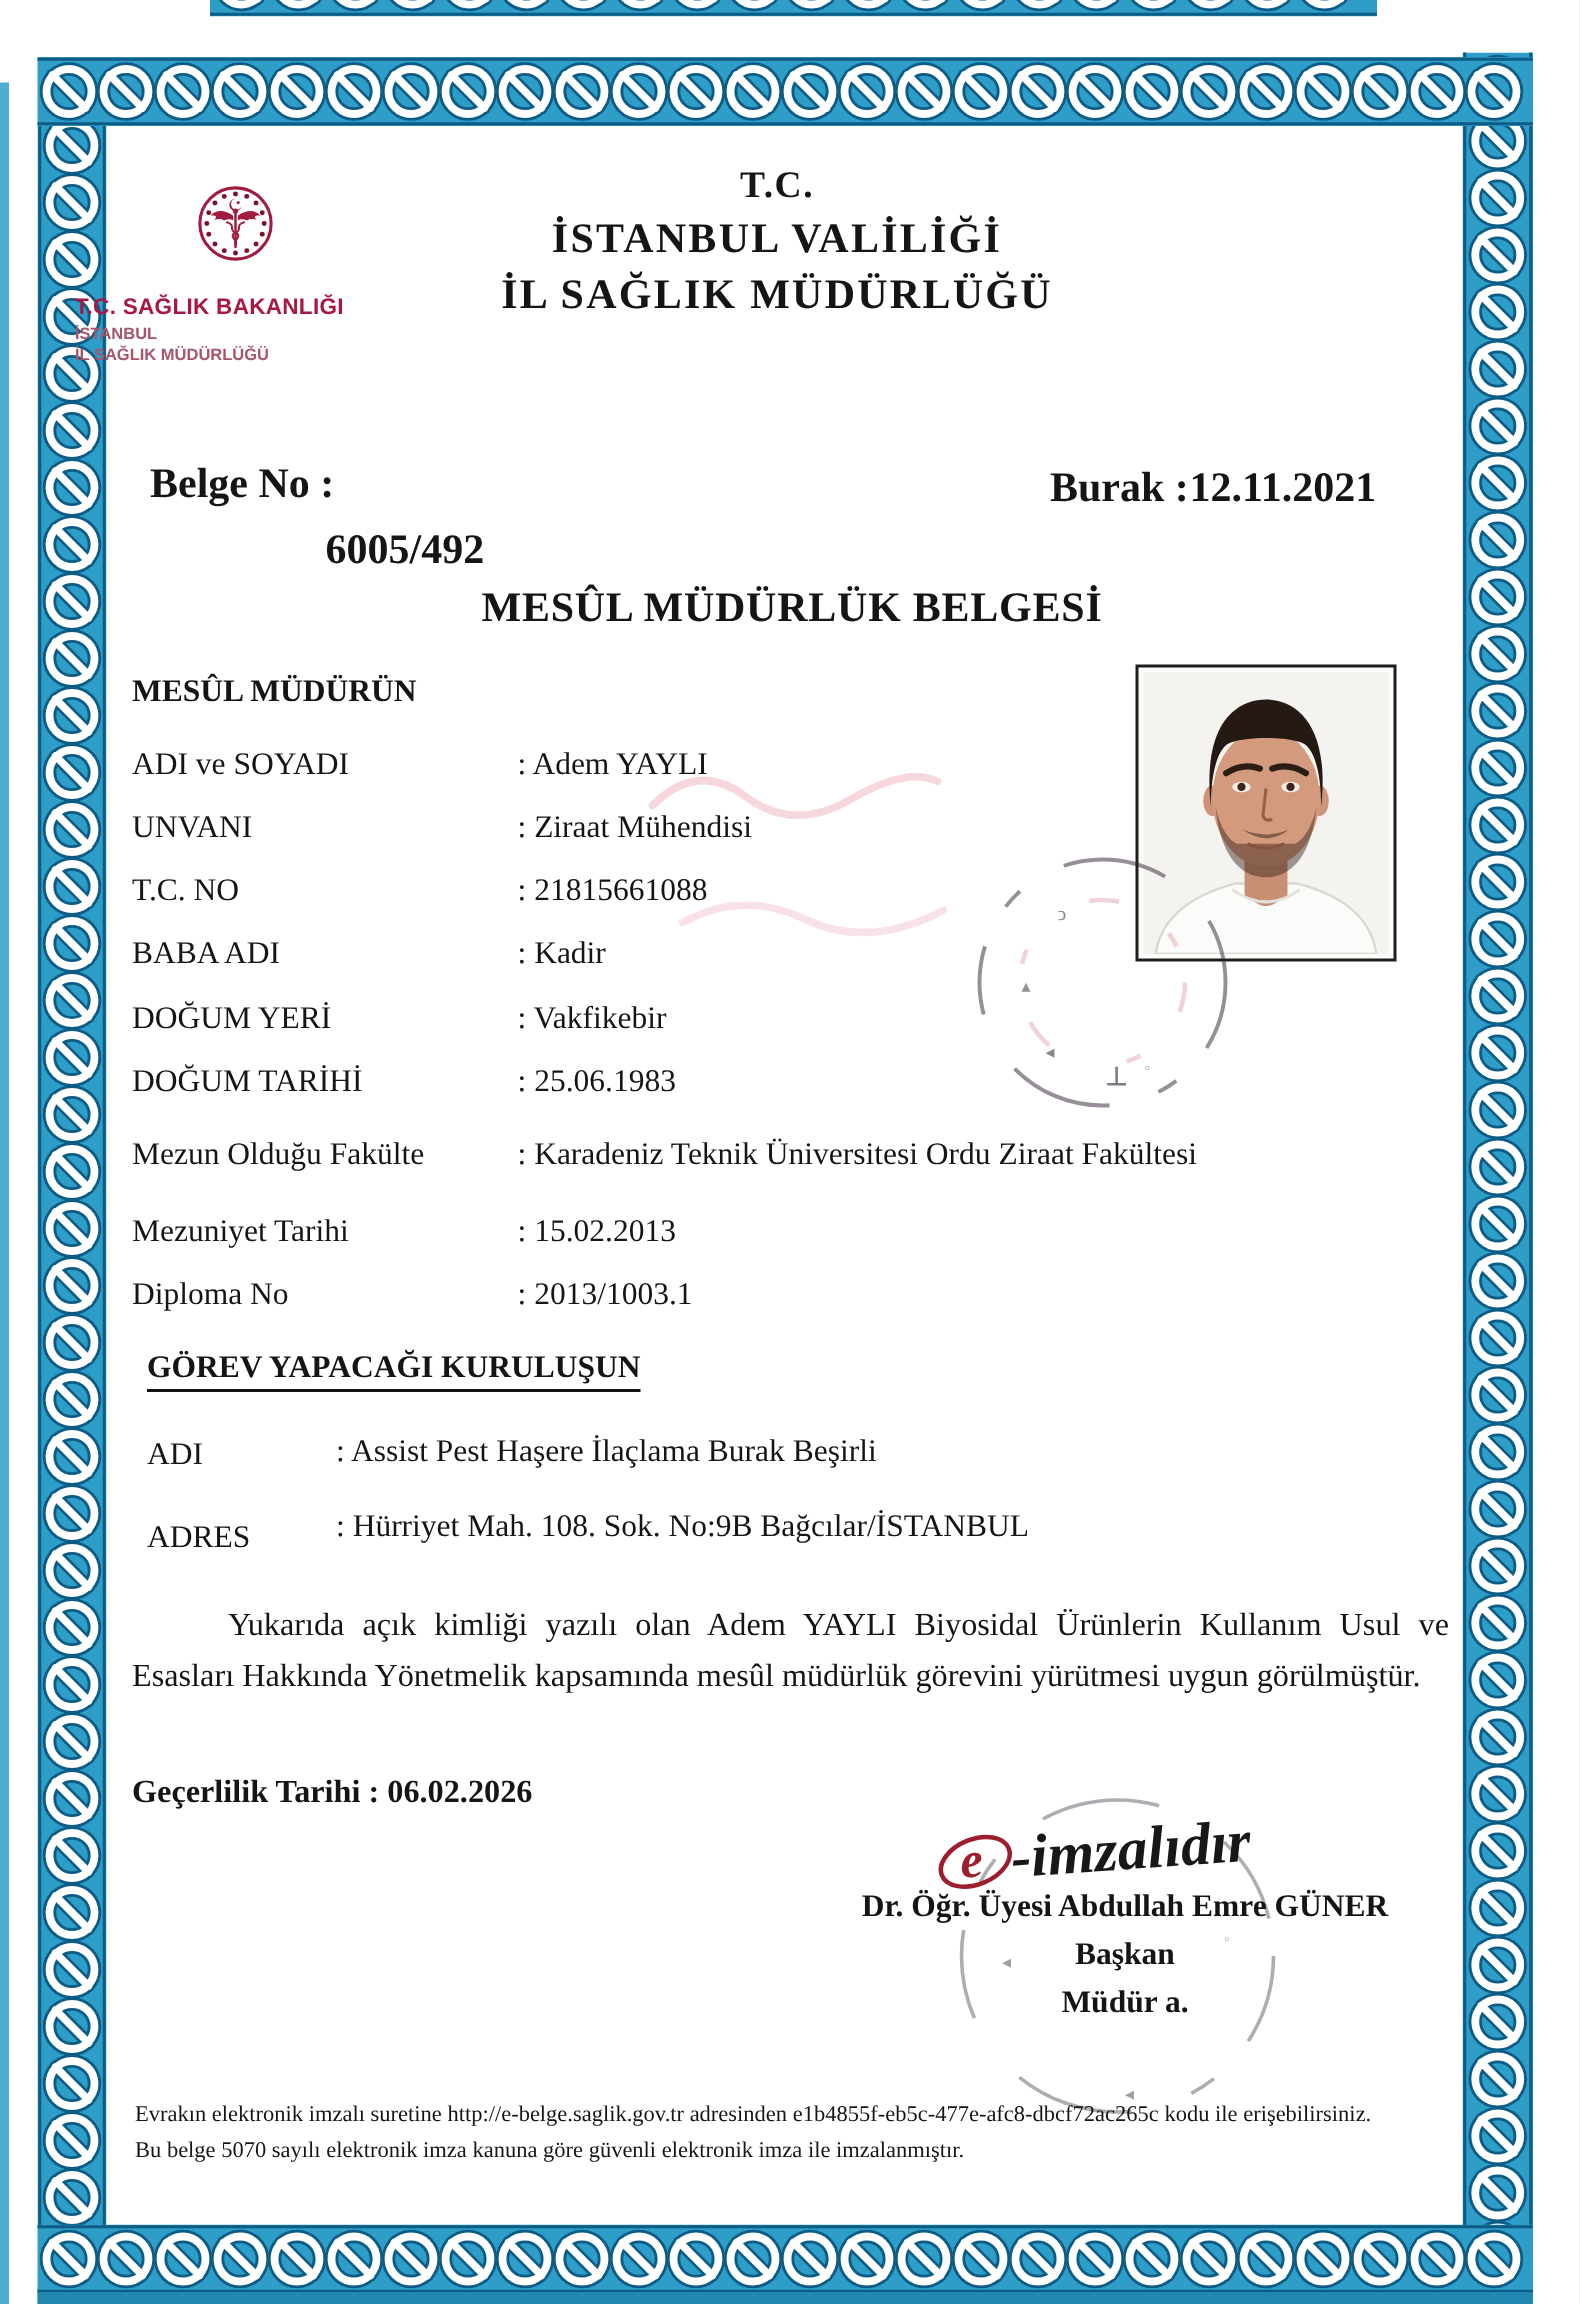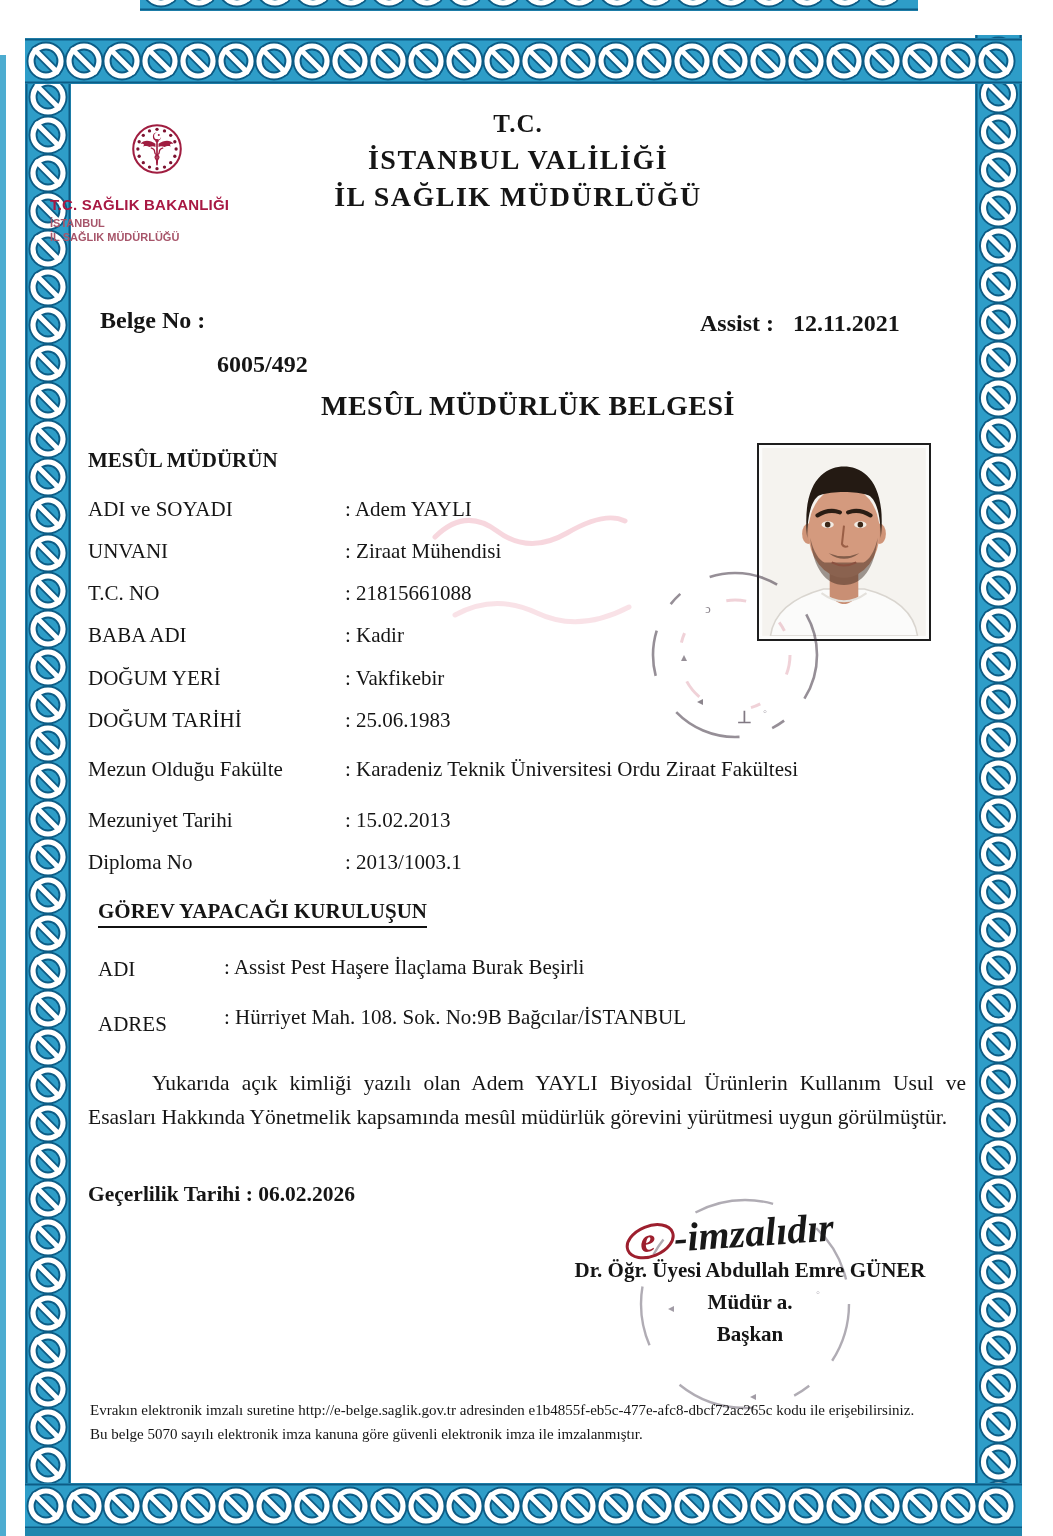--- a/index.html
+++ b/index.html
@@ -21,21 +21,21 @@
   
   .content{position:absolute;inset:0;z-index:5;}
   .logo-text{left:50px;top:196px;width:212px;text-align:left;font-family:"Liberation Sans",sans-serif;}
   .logo-l1{font-size:15px;font-weight:bold;color:#a81843;letter-spacing:.2px;}
   .logo-l2{font-size:11px;font-weight:bold;color:#a7556a;margin-top:4px;}
   .logo-l3{font-size:11px;font-weight:bold;color:#a7556a;margin-top:2px;}
   .authority{left:287px;top:110px;width:462px;text-align:center;font-weight:bold;}
   .auth-l1{font-size:25px;letter-spacing:1px;}
   .auth-l2{font-size:28px;letter-spacing:1.5px;margin-top:6px;}
   .auth-l3{font-size:28px;letter-spacing:1.5px;margin-top:5px;}
-  .meta-label,.meta-value{font-size:24px;font-weight:bold;white-space:nowrap;}
+  .meta-label,.meta-value{font-size:28px;font-weight:bold;white-space:nowrap;}
   .doc-title{left:90px;top:390px;width:876px;text-align:center;font-size:28px;font-weight:bold;letter-spacing:.5px;white-space:nowrap;}
   .sec-heading{font-size:21px;font-weight:bold;white-space:nowrap;}
   .sec-heading.underlined{border-bottom:2.5px solid #111;padding-bottom:2px;}
   .f-label{font-size:21px;white-space:nowrap;}
   .f-value{font-size:21px;white-space:nowrap;}
   .photo-frame{left:757px;top:443px;width:174px;height:198px;border:2.5px solid #1e1e1e;background:#fcfcfb;padding:3px;box-sizing:border-box;}
   .photo-frame svg{display:block;width:100%;height:100%;}
   .paragraph{left:88px;top:1066px;width:878px;font-size:21.5px;line-height:34px;text-align:justify;text-indent:64px;}
   .validity{left:88px;top:1182px;font-size:21.5px;font-weight:bold;white-space:nowrap;}
   .sig-block{left:540px;top:1258px;width:420px;text-align:center;font-weight:bold;}
@@ -733,21 +733,21 @@
     </div>
 
     <div class="abs authority">
       <div class="auth-l1">T.C.</div>
       <div class="auth-l2">İSTANBUL VALİLİĞİ</div>
       <div class="auth-l3">İL SAĞLIK MÜDÜRLÜĞÜ</div>
     </div>
 
     <div class="abs meta-label" style="left:100px;top:307px;">Belge No :</div>
     <div class="abs meta-value" style="left:217px;top:307px;margin-top:44px;">6005/492</div>
-    <div class="abs meta-label" style="left:700px;top:310px;">Assist :</div>
+    <div class="abs meta-label" style="left:700px;top:310px;">Burak :</div>
     <div class="abs meta-value" style="left:793px;top:310px;">12.11.2021</div>
 
     <div class="abs doc-title">MESÛL MÜDÜRLÜK BELGESİ</div>
 
     <div class="abs sec-heading" style="left:88px;top:448px;">MESÛL MÜDÜRÜN</div>
 
     <div class="abs f-label" style="left:88px;top:497px;">ADI ve SOYADI</div>
     <div class="abs f-value" style="left:345px;top:497px;">: Adem YAYLI</div>
     <div class="abs f-label" style="left:88px;top:539px;">UNVANI</div>
     <div class="abs f-value" style="left:345px;top:539px;">: Ziraat Mühendisi</div>
@@ -824,21 +824,21 @@
     <svg class="abs" style="left:612px;top:1194px;width:345px;height:66px;" viewBox="0 0 345 66">
       <g transform="rotate(-4 170 40)">
         <ellipse cx="38" cy="38" rx="24" ry="15" fill="none" stroke="#9d1f2e" stroke-width="3" transform="rotate(-18 38 38)"></ellipse>
         <text x="28" y="48" font-size="34" font-style="italic" font-weight="bold" font-family="Liberation Serif, serif" fill="#9d1f2e">e</text>
         <text x="62" y="50" font-size="40" font-style="italic" font-weight="bold" font-family="Liberation Serif, serif" fill="#181818">-imzalıdır</text>
       </g>
     </svg>
 
     <div class="abs sig-block">
       <div class="sig-name">Dr. Öğr. Üyesi Abdullah Emre GÜNER</div>
+      <div class="sig-role">Başkan</div>
       <div class="sig-role">Müdür a.</div>
-      <div class="sig-role">Başkan</div>
     </div>
 
     <div class="abs footer-line" style="top:1402px;">Evrakın elektronik imzalı suretine http://e-belge.saglik.gov.tr adresinden e1b4855f-eb5c-477e-afc8-dbcf72ac265c kodu ile erişebilirsiniz.</div>
     <div class="abs footer-line" style="top:1426px;">Bu belge 5070 sayılı elektronik imza kanuna göre güvenli elektronik imza ile imzalanmıştır.</div>
 
   </div>
 </div>
 
 </body></html>

